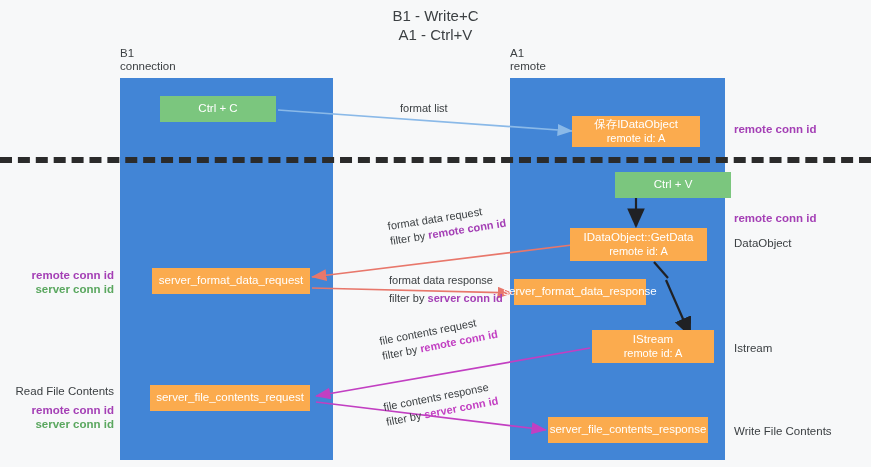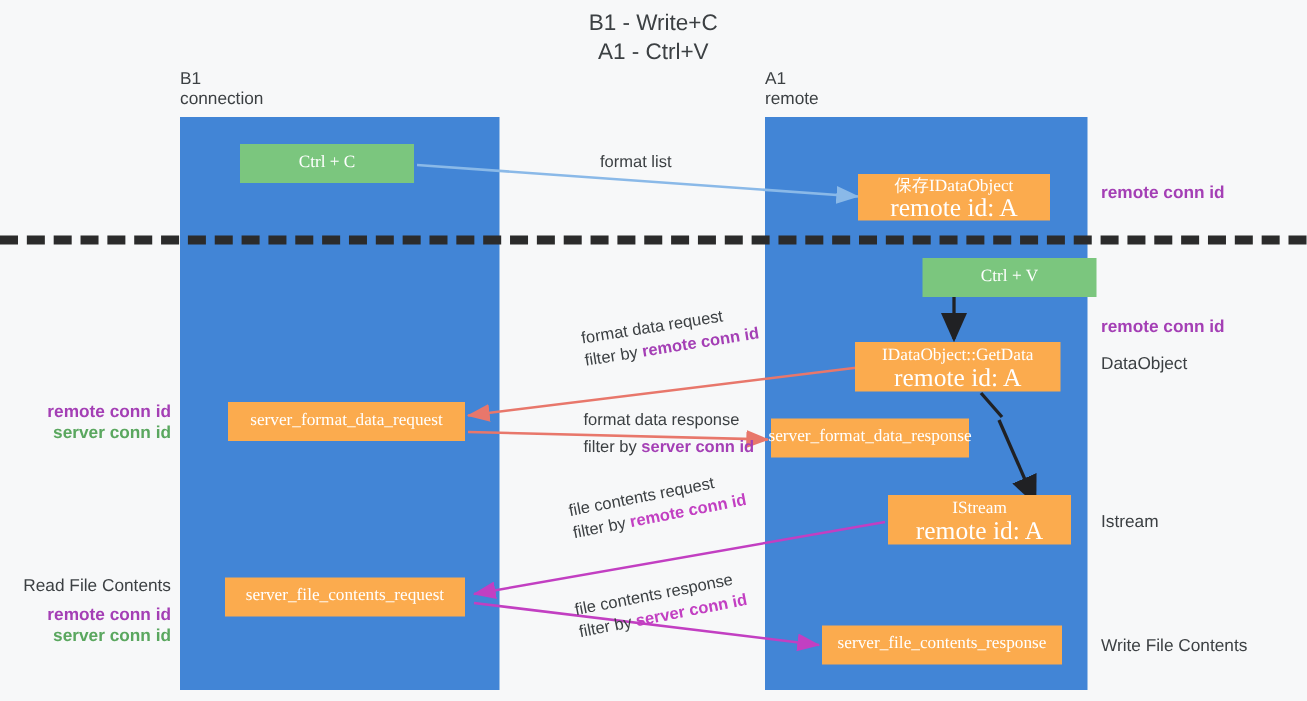--- a/index.html
+++ b/index.html
@@ -29,25 +29,24 @@
   .lane{position:absolute;background:#4285d6;}
   #lane-b1{left:120px;top:78px;width:213px;height:382px;}
   #lane-a1{left:510px;top:78px;width:215px;height:382px;}
 
   
   .node{
     position:absolute;box-sizing:border-box;
     display:flex;flex-direction:column;align-items:center;justify-content:center;
     color:#ffffff;font-size:11.5px;line-height:13.5px;text-align:center;
     padding:2px 4px;
-    font-family:Liberation Serif, serif;
   }
   .node.green{background:#7bc67e;}
   .node.orange{background:#fbab4e;}
-  .node .l2{font-size:17px;}
+  .node .l2{font-size:11px;}
 
   
   .ann{position:absolute;font-size:11.5px;line-height:14px;}
   .ann.purple{color:#a43fb5;font-weight:bold;}
   .ann.green{color:#5aa75f;font-weight:bold;}
   .ann.plain{color:#3c4043;}
   .ann.right{text-align:left;}
   .ann.leftal{text-align:right;}
 
   

